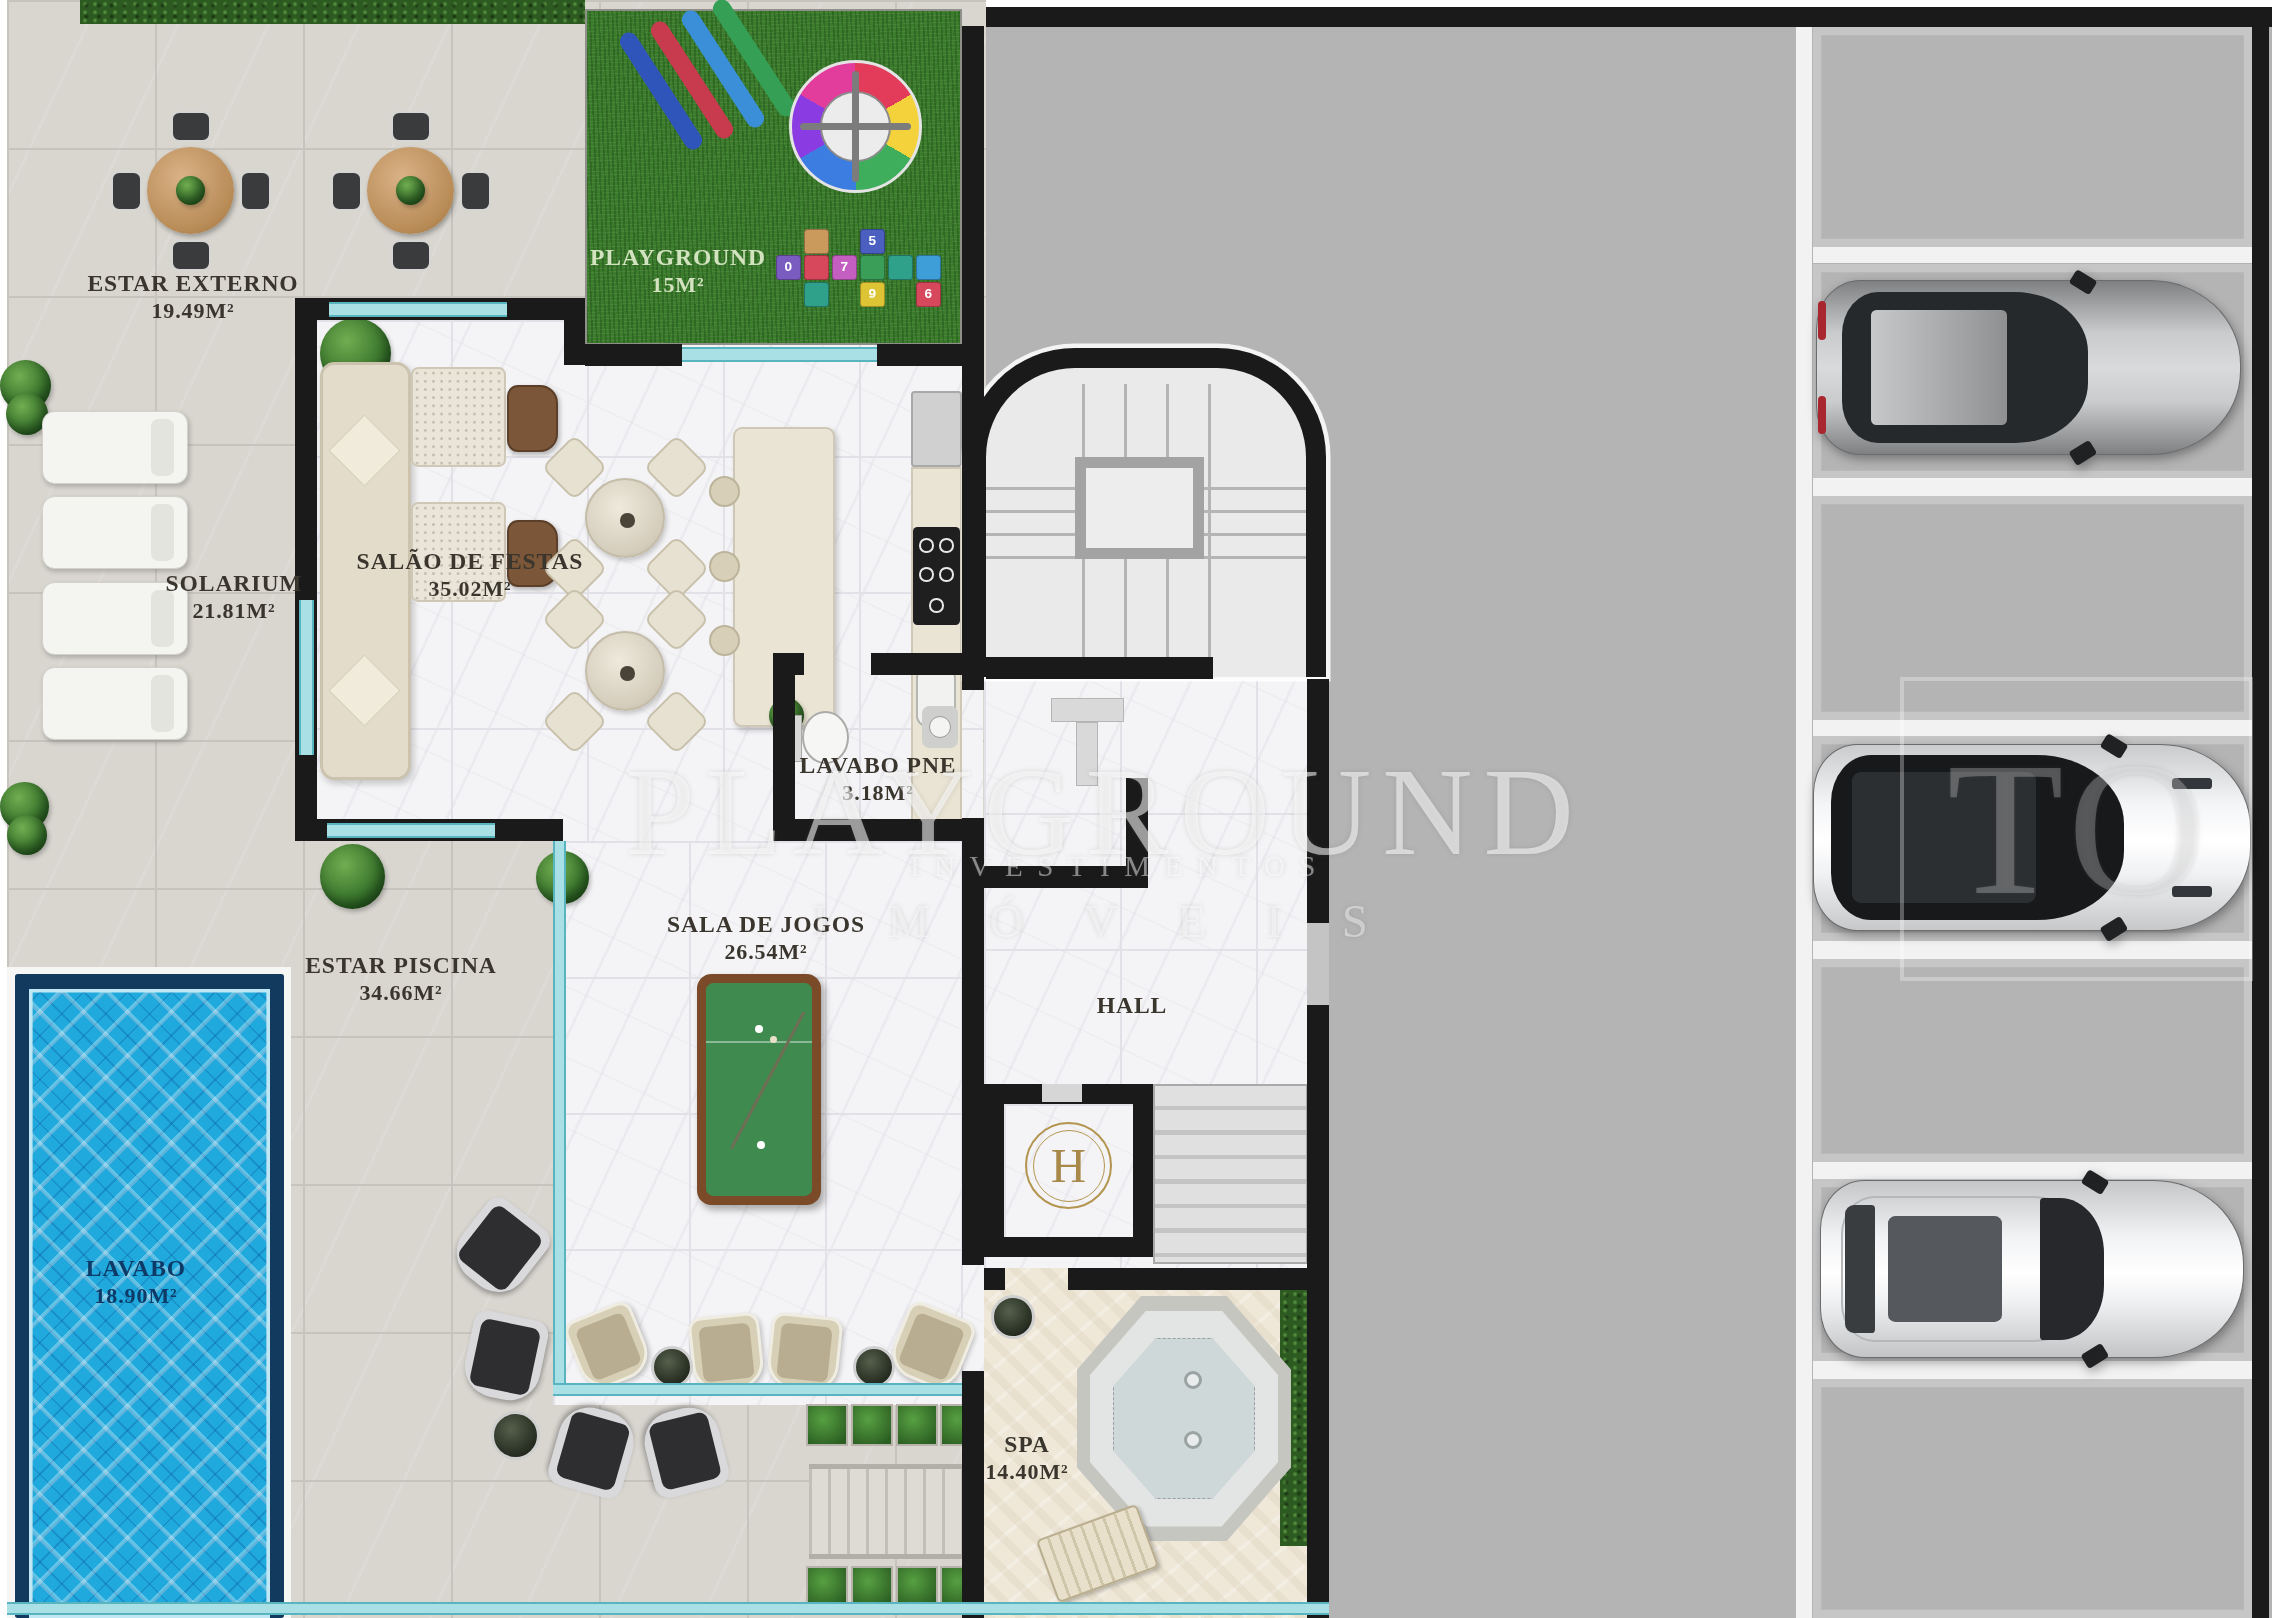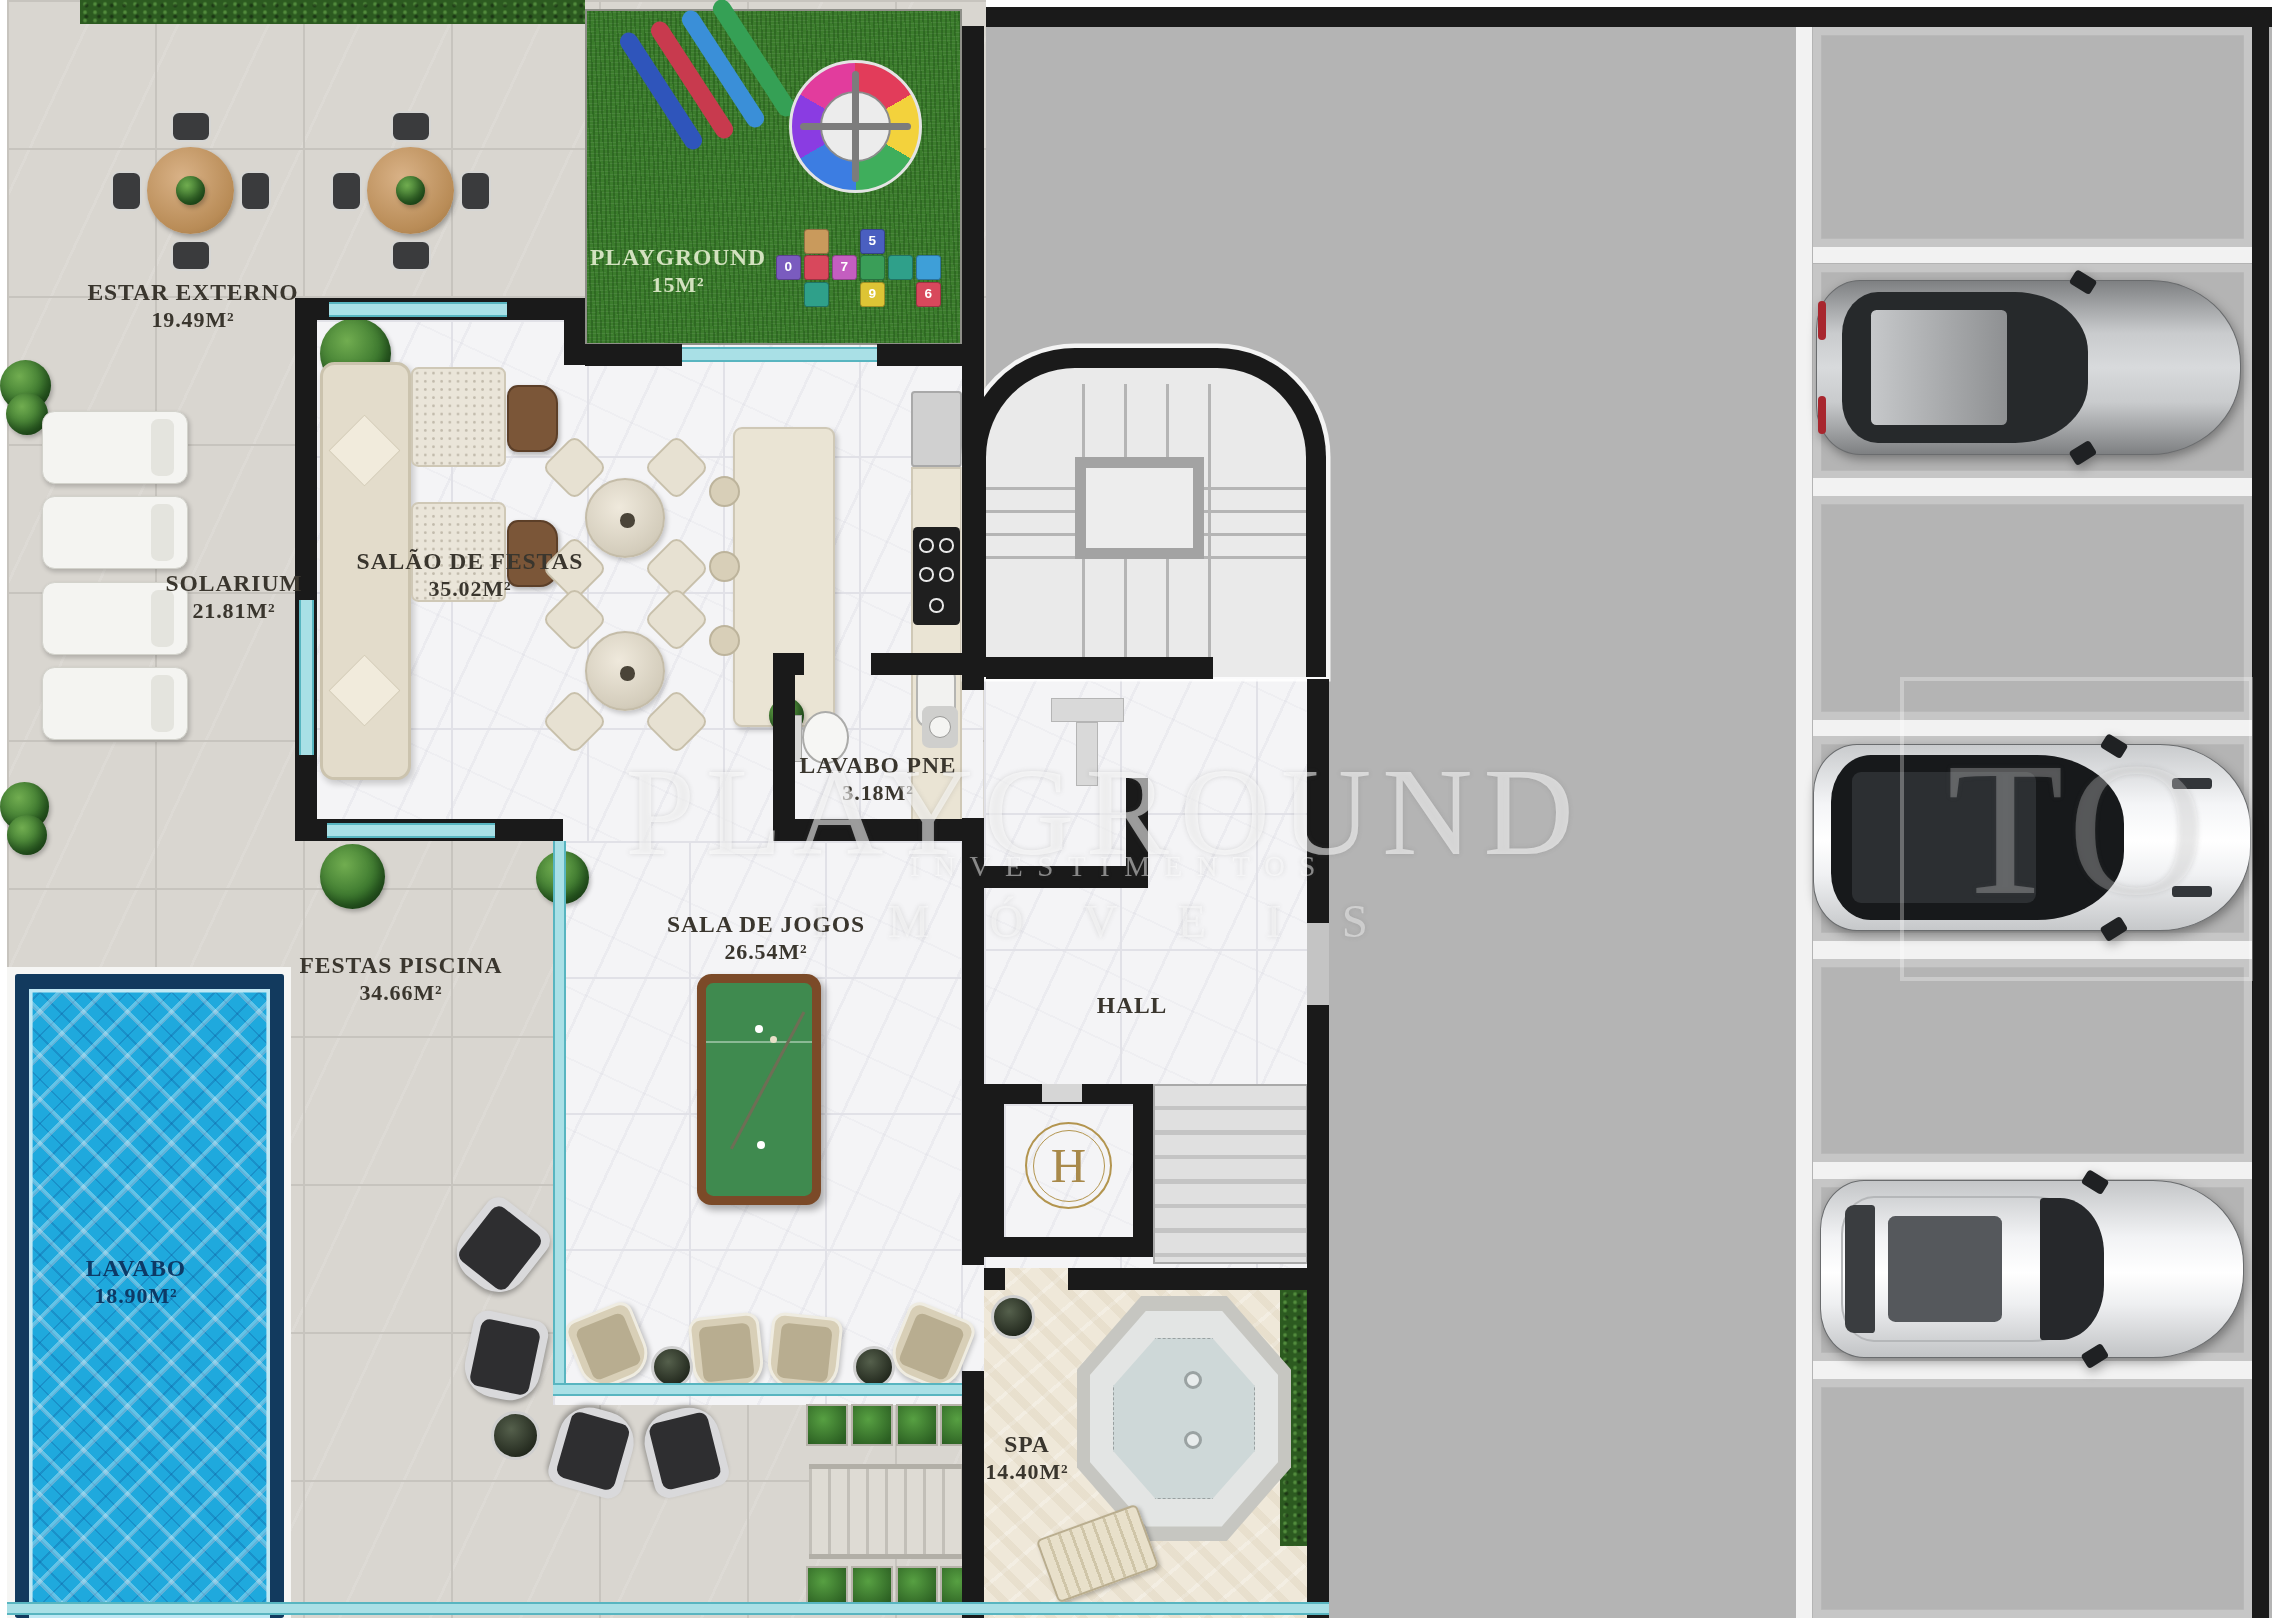--- a/index.html
+++ b/index.html
@@ -372,21 +372,21 @@
       <div class="abs" style="left:6%;top:14%;width:7%;height:72%;background:#3a3d40;border-radius:9px 3.6px 3.6px 9px"></div>
       <div class="abs" style="left:16%;top:20%;width:27%;height:60%;background:#55585c;border-radius:7.3px"></div>
       <div class="abs" style="left:52%;top:10%;width:15%;height:80%;background:#26282b;border-radius:3.6px 44px 44px 3.6px/3.6px 55px 55px 3.6px"></div>
       <div class="mirror" style="top:-6.4px;left:62%;transform:rotate(32deg)"></div>
       <div class="mirror" style="bottom:-6.4px;left:62%;transform:rotate(-32deg)"></div>
     </div>
   </div>
 
   <div class="glassH" style="left:7.3px;top:1602px;width:1322px;height:12.7px"></div>
 
-  <div class="label" style="left:193px;top:306px">
+  <div class="label" style="left:193px;top:297px">
     <div>ESTAR EXTERNO</div>
     <div class="area">19.49M²</div>
   </div>
   <div class="label on-grass" style="left:678px;top:271px">
     <div>PLAYGROUND</div>
     <div class="area">15M²</div>
   </div>
   <div class="label" style="left:234px;top:597px">
     <div>SOLARIUM</div>
     <div class="area">21.81M²</div>
@@ -397,21 +397,21 @@
   </div>
   <div class="label" style="left:878px;top:779px">
     <div>LAVABO PNE</div>
     <div class="area">3.18M²</div>
   </div>
   <div class="label" style="left:766px;top:938px">
     <div>SALA DE JOGOS</div>
     <div class="area">26.54M²</div>
   </div>
   <div class="label" style="left:401px;top:979px">
-    <div>FESTAS PISCINA</div>
+    <div>ESTAR PISCINA</div>
     <div class="area">34.66M²</div>
   </div>
   <div class="label" style="left:1132px;top:1006px">
     <div>HALL</div>
   </div>
   <div class="label on-pool" style="left:136px;top:1282px">
     <div>LAVABO</div>
     <div class="area">18.90M²</div>
   </div>
   <div class="label" style="left:1027px;top:1458px">

